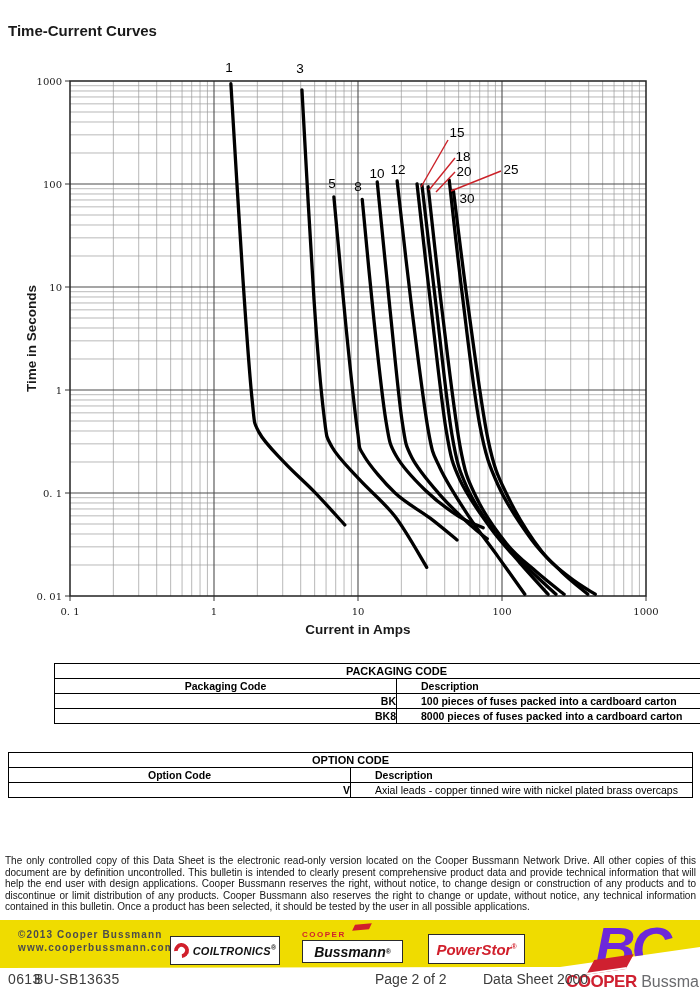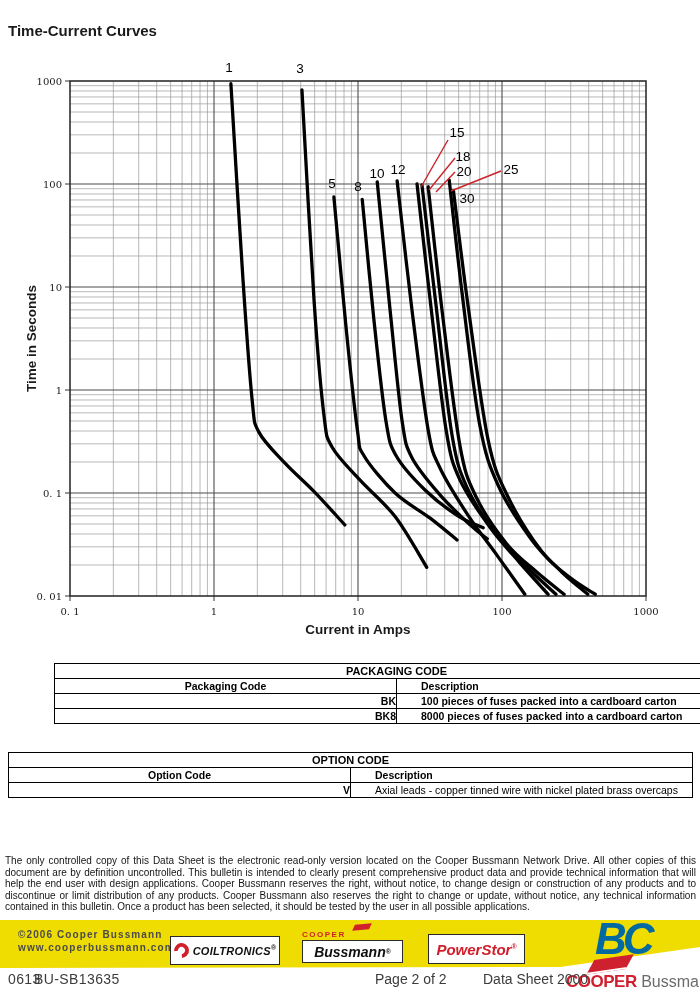--- a/index.html
+++ b/index.html
@@ -34,22 +34,22 @@
   #buss-center{position:absolute;left:302px;top:10px;width:101px;}
   .cooper-small{font-size:8px;font-weight:bold;color:#d1202c;letter-spacing:1.5px;line-height:9px;}
   .cooper-wedge{position:absolute;left:52px;top:-6px;width:16px;height:6px;background:#d1202c;
         transform:skewX(-30deg) rotate(-6deg);}
   .buss-box{margin-top:1px;width:99px;height:21px;background:#fff;border:1px solid #2a2a2a;
         display:flex;align-items:center;justify-content:center;font-size:14px;font-weight:bold;
         font-style:italic;color:#101010;}
   #powerstor{left:428px;top:14px;width:95px;height:28px;}
   .pwr-text{font-size:15px;font-weight:bold;font-style:italic;color:#d1202c;}
   .sup-r{font-size:7px;vertical-align:super;font-style:normal;}
-  .bc-mark{position:absolute;left:595px;top:-6px;font-size:44px;font-weight:bold;
-        font-style:italic;color:#0369a1;letter-spacing:-4px;}
+  .bc-mark{position:absolute;left:595px;top:-6px;font-size:56px;font-weight:bold;
+        font-style:italic;color:#6d28d9;letter-spacing:-4px;}
   .cb-logo{position:absolute;left:566px;top:953px;width:134px;height:40px;}
   .cb-flag{position:absolute;left:26px;top:4px;width:36px;height:13px;background:#cf2030;
         transform:skewX(-35deg) rotate(-9deg);border-bottom:2px solid #fff;}
   .cb-text{position:absolute;left:0;top:19px;white-space:nowrap;}
   .cb-cooper{font-size:17px;font-weight:bold;color:#cf2030;letter-spacing:-.5px;}
   .cb-buss{font-size:16px;color:#6a6b6e;}
   .small-line{position:absolute;top:971px;font-size:14px;color:#3c3c3c;}
   #doc-num{left:8px;letter-spacing:.4px;}
   #doc-id{left:34px;letter-spacing:.4px;}
   #page-num{left:375px;}
@@ -231,21 +231,21 @@
       <td style="font-weight:normal">Axial leads - copper tinned wire with nickel plated brass overcaps</td>
     </tr>
   </tbody>
     </table>
 
   <p class="disclaimer">The only controlled copy of this Data Sheet is the electronic read-only version located on the Cooper Bussmann Network Drive. All other copies of this document are by definition uncontrolled. This bulletin is intended to clearly present comprehensive product data and provide technical information that will help the end user with design applications. Cooper Bussmann reserves the right, without notice, to change design or construction of any products and to discontinue or limit distribution of any products. Cooper Bussmann also reserves the right to change or update, without notice, any technical information contained in this bulletin. Once a product has been selected, it should be tested by the user in all possible applications.</p>
 
   <div class="band">
     <div class="bc-mark">BC</div>
     <div class="copyright">
-      <div>©2006 Cooper Bussmann</div>
+      <div>©2013 Cooper Bussmann</div>
       <div>www.cooperbussmann.com</div>
     </div>
     <div class="logo-box" id="coiltronics">
       <span class="c-icon"></span>
       <span class="coil-text"><span>COILTRONICS</span><span class="sup-r">®</span></span>
     </div>
     <div id="buss-center">
       <div class="cooper-wedge"></div>
       <div class="cooper-small">COOPER</div>
       <div class="buss-box">

